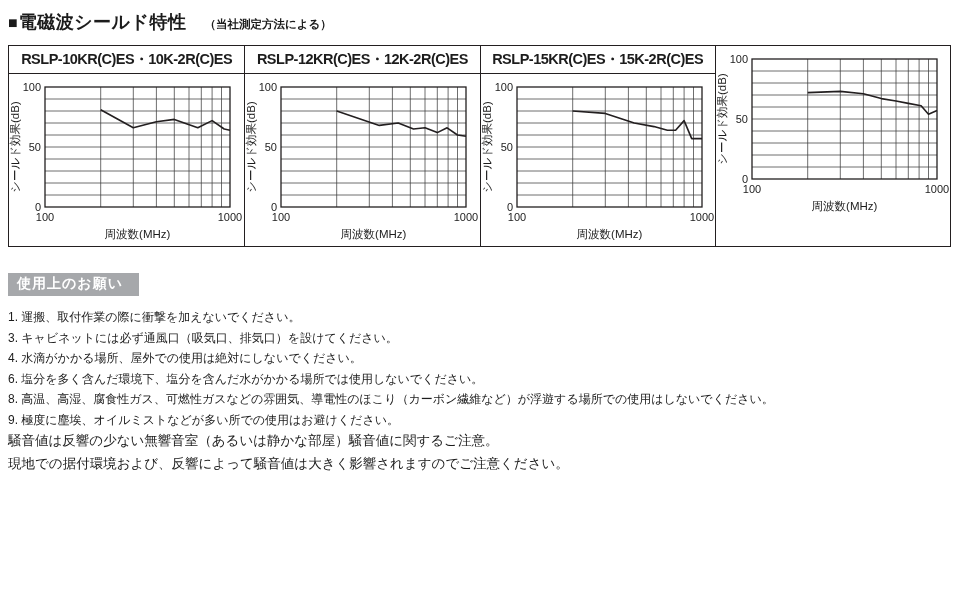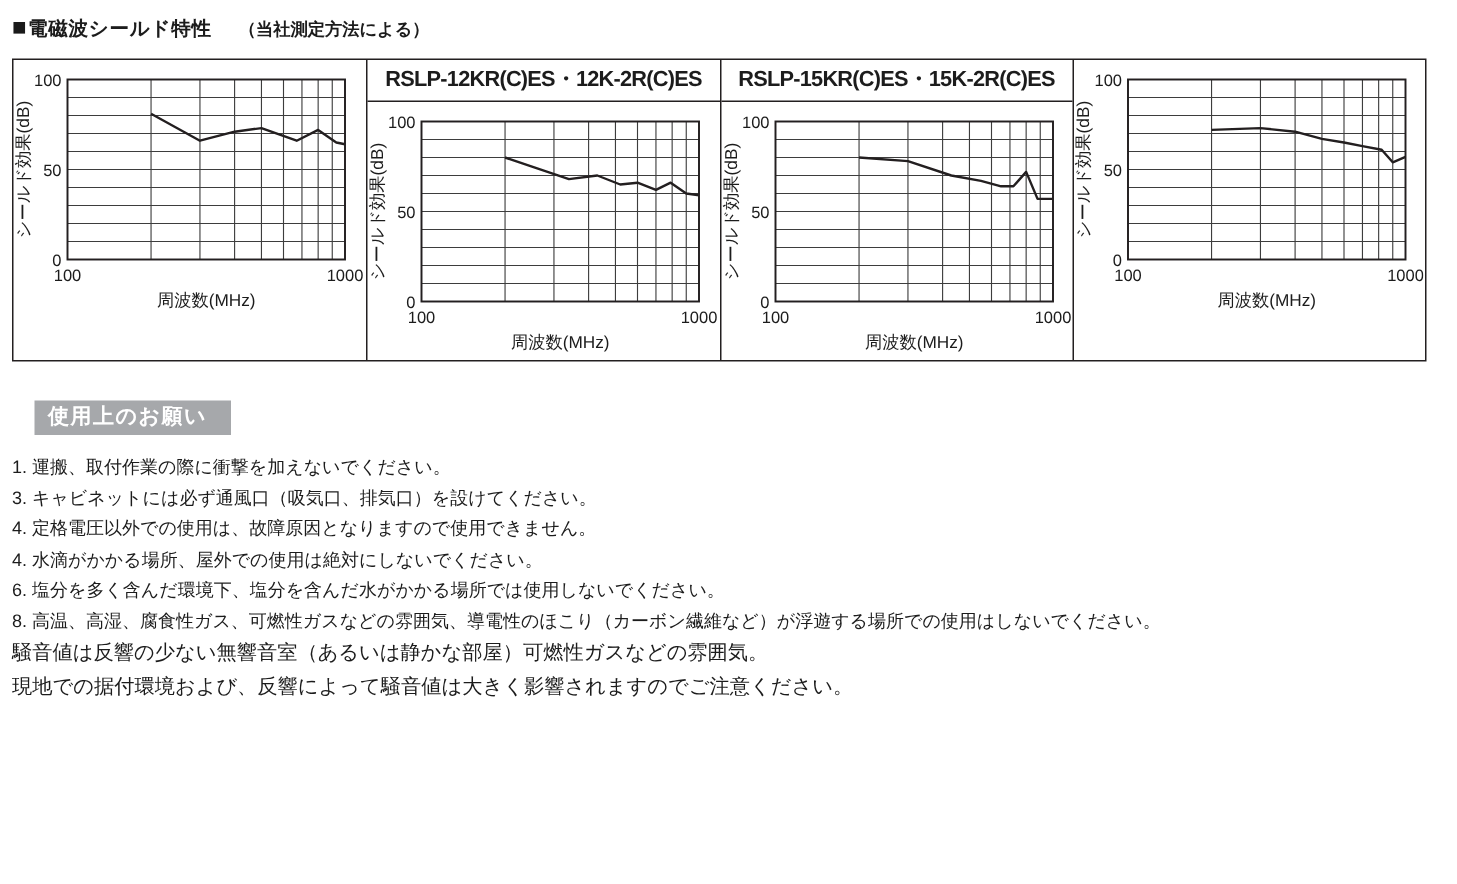--- a/index.html
+++ b/index.html
@@ -6,21 +6,21 @@
   body{
     width:971px;height:589px;overflow:hidden;
     font-family:"Liberation Sans","DejaVu Sans",sans-serif;
     color:#1c1c1c;
   }
   .page{padding:6px 10px 0 8px;}
 
   
   .doc-title{display:flex;align-items:baseline;margin:4px 0 11px 0;}
   .title-square{font-size:16px;color:#1a1a1a;line-height:1;margin-right:1px;}
-  .title-main{font-size:13px;font-weight:bold;letter-spacing:0.5px;}
+  .title-main{font-size:18px;font-weight:bold;letter-spacing:0.5px;}
   .title-note{font-size:11.5px;font-weight:bold;margin-left:18px;}
 
   
   .chart-table{display:flex;width:941px;border:1.5px solid #231f20;background:#fff;}
   .chart-col{width:25%;border-left:1.5px solid #231f20;box-sizing:border-box;}
   .chart-col:first-child{border-left:none;}
   .chart-head{
     height:27px;line-height:27px;text-align:center;
     font-weight:bold;font-size:14.5px;letter-spacing:-0.5px;
     border-bottom:1.5px solid #231f20;white-space:nowrap;overflow:hidden;
@@ -33,21 +33,21 @@
   .tick-label{font-size:11px;fill:#1c1c1c;}
   .axis-label{font-size:11.5px;fill:#1c1c1c;}
 
   
   .section-bar{
     display:inline-block;
     background:#a6a8ab;color:#ffffff;
     font-size:14px;font-weight:bold;letter-spacing:1px;
     padding:2px 16px 3px 9px;
   }
-  .usage-bar{margin:26px 0 11px 15px;}
+  .usage-bar{margin:26px 0 11px 0;}
   .noise-bar{margin:25px 0 9px 0;}
 
   
   .note-list{margin:0;}
   .note-line{font-size:12px;line-height:20.5px;white-space:nowrap;}
   .note-line:nth-child(8){letter-spacing:-0.8px;}
   .noise-lines{margin:0;}
   .noise-line{font-size:13.5px;line-height:22.5px;white-space:nowrap;}
 </style>
 </head>
@@ -56,20 +56,21 @@
 <div class="page">
 
   <div class="doc-title">
     <span class="title-square">■</span>
     <span class="title-main">電磁波シールド特性</span>
     <span class="title-note">（当社測定方法による）</span>
   </div>
 
   <div class="chart-table">
     <div class="chart-col">
+      <div class="chart-head">RSLP-10KR(C)ES・10K-2R(C)ES</div>
       <div class="chart-body">
           <svg width="233" height="170" viewBox="0 0 233 170">
             <line class="grid-line" x1="36" y1="121.0" x2="221" y2="121.0"></line>
             <line class="grid-line" x1="36" y1="109.0" x2="221" y2="109.0"></line>
             <line class="grid-line" x1="36" y1="97.0" x2="221" y2="97.0"></line>
             <line class="grid-line" x1="36" y1="85.0" x2="221" y2="85.0"></line>
             <line class="grid-line" x1="36" y1="73.0" x2="221" y2="73.0"></line>
             <line class="grid-line" x1="36" y1="61.0" x2="221" y2="61.0"></line>
             <line class="grid-line" x1="36" y1="49.0" x2="221" y2="49.0"></line>
             <line class="grid-line" x1="36" y1="37.0" x2="221" y2="37.0"></line>
@@ -194,25 +195,25 @@
     </div>
   </div>
 
   <div>
     <span class="section-bar usage-bar">使用上のお願い</span>
   </div>
 
   <div class="note-list">
     <div class="note-line">1. 運搬、取付作業の際に衝撃を加えないでください。</div>
     <div class="note-line">3. キャビネットには必ず通風口（吸気口、排気口）を設けてください。</div>
-    <div class="note-line">4. 定格電圧以外での使用は、故障原因となりますので使用できません。</div>
     <div class="note-line">4. 水滴がかかる場所、屋外での使用は絶対にしないでください。</div>
     <div class="note-line">6. 塩分を多く含んだ環境下、塩分を含んだ水がかかる場所では使用しないでください。</div>
     <div class="note-line">8. 高温、高湿、腐食性ガス、可燃性ガスなどの雰囲気、導電性のほこり（カーボン繊維など）が浮遊する場所での使用はしないでください。</div>
+    <div class="note-line">9. 極度に塵埃、オイルミストなどが多い所での使用はお避けください。</div>
   </div>
 
 
   <div class="noise-lines">
-    <div class="noise-line">騒音値は反響の少ない無響音室（あるいは静かな部屋）可燃性ガスなどの雰囲気。</div>
+    <div class="noise-line">騒音値は反響の少ない無響音室（あるいは静かな部屋）騒音値に関するご注意。</div>
     <div class="noise-line">現地での据付環境および、反響によって騒音値は大きく影響されますのでご注意ください。</div>
   </div>
 
 </div>
 
 </body></html>

